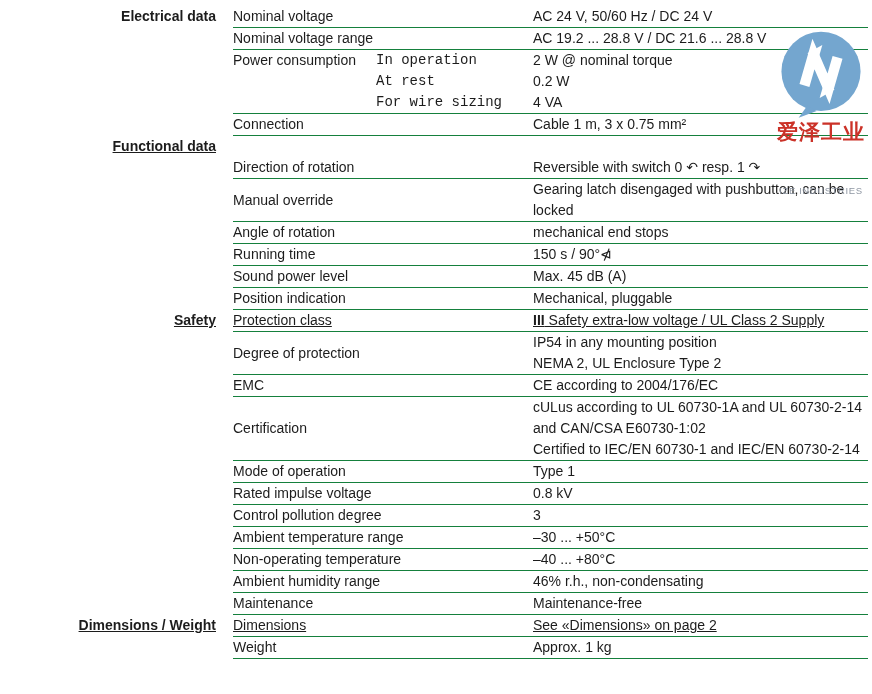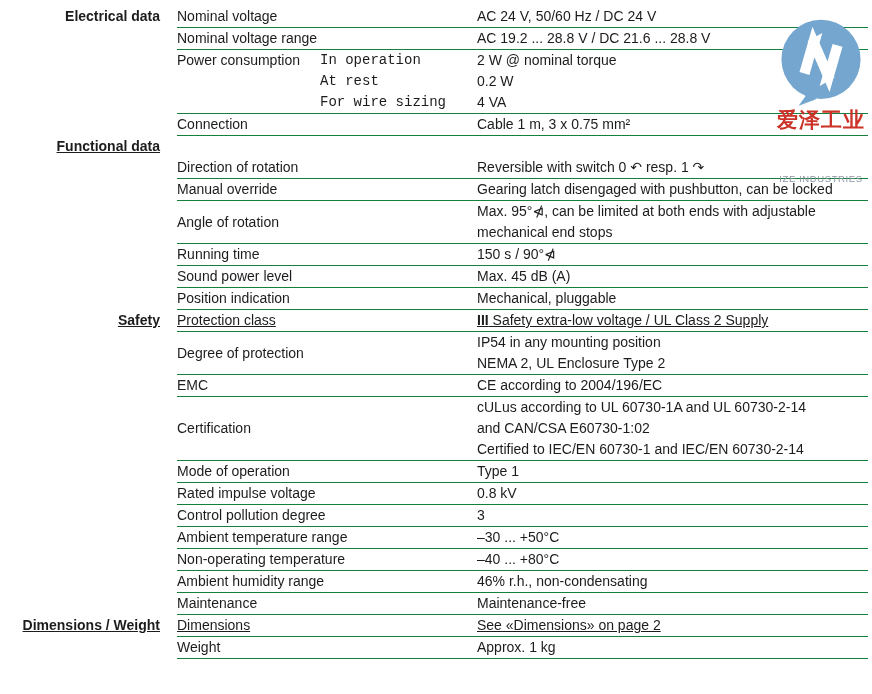--- a/index.html
+++ b/index.html
@@ -5,21 +5,21 @@
   html,body{margin:0;padding:0;}
   .page{
     position:relative;
     width:872px;height:694px;
     background:#ffffff;
     overflow:hidden;
     font-family:"Liberation Sans", sans-serif;
     font-size:14px;
     color:#1c1c1c;
   }
-  .spec-table{position:absolute;top:6px;left:0;right:0;}
+  .spec-table{position:absolute;top:6px;left:8px;right:0;padding-left:48px;}
   .row{display:flex;}
   .row.gap{text-decoration:underline;}
   .cat{
     width:160px;flex:none;
     text-align:right;
     font-weight:bold;
     line-height:21px;
     white-space:nowrap;
   }
   .content{
@@ -33,21 +33,21 @@
   }
   .prop-cell{width:300px;flex:none;display:flex;align-items:flex-start;}
   .prop{white-space:nowrap;}
   .prop-cell.has-subs .prop{width:143px;flex:none;}
   .subs{display:flex;flex-direction:column;font-family:Liberation Mono, monospace;}
   .val-cell{flex:1;min-width:0;}
   .val-cell b{font-weight:bold;}
   
   .logo{
     position:absolute;
-    top:18px;right:2px;
+    top:30px;right:2px;
     width:98px;
     text-align:center;
     z-index:3;
   }
   .logo svg{display:block;margin:0 auto;}
   .logo-cn{
     margin-top:2px;
     font-weight:bold;
     font-size:21px;
     line-height:24px;
@@ -157,21 +157,20 @@
     </div>
 
     <div class="row">
       <div class="cat"></div>
       <div class="content">
         <div class="prop-cell">
           <span class="prop">Angle of rotation</span>
           <span class="subs"></span>
         </div>
         <div class="val-cell">
-            <div>Max. 95°⋪, can be limited at both ends with adjustable</div>
             <div>mechanical end stops</div>
           </div>
       </div>
     </div>
 
     <div class="row">
       <div class="cat"></div>
       <div class="content">
         <div class="prop-cell">
           <span class="prop">Running time</span>
@@ -237,21 +236,21 @@
     </div>
 
     <div class="row">
       <div class="cat"></div>
       <div class="content">
         <div class="prop-cell">
           <span class="prop">EMC</span>
           <span class="subs"></span>
         </div>
         <div class="val-cell">
-            <div>CE according to 2004/196/EC</div>
+            <div>CE according to 2004/176/EC</div>
           </div>
       </div>
     </div>
 
     <div class="row">
       <div class="cat"></div>
       <div class="content">
         <div class="prop-cell">
           <span class="prop">Certification</span>
           <span class="subs"></span>

